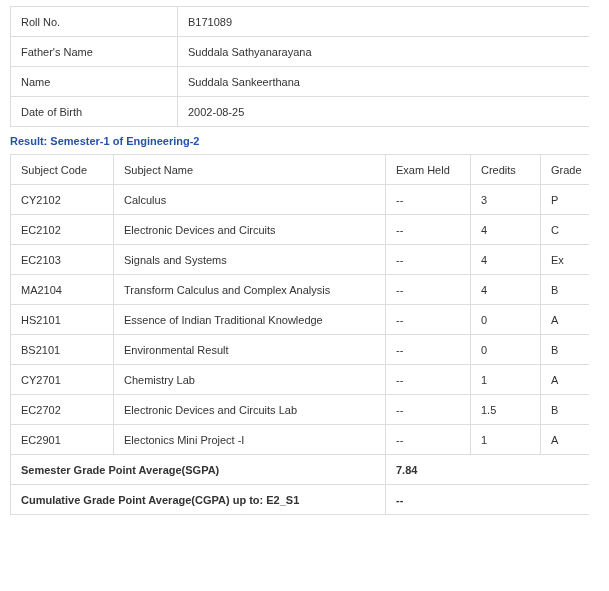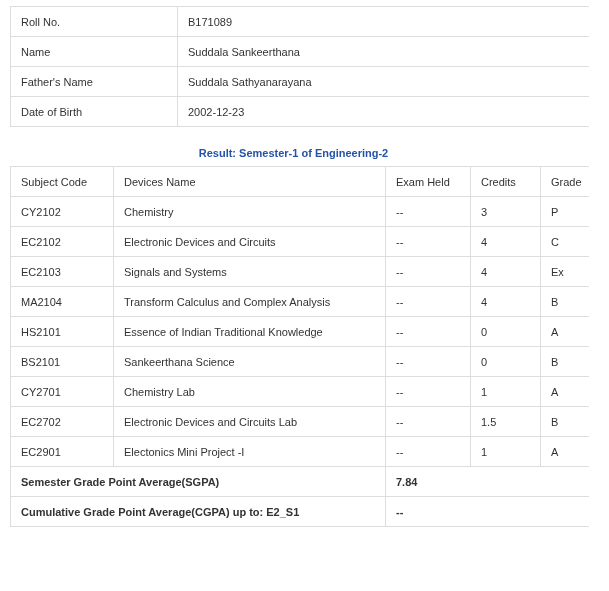--- a/index.html
+++ b/index.html
@@ -31,81 +31,80 @@
     text-align: left;
     vertical-align: middle;
     font-size: 11px;
     font-weight: normal;
     overflow: hidden;
     white-space: nowrap;
   }
   th { font-weight: normal; }
   .bold-row td { font-weight: bold; }
   .result-heading {
-    text-align: center;
+    text-align: left;
     font-weight: bold;
     color: #2353a8;
     padding: 8px 0 7px 0;
     font-size: 11px;
-    margin-top: 12px;
   }
 </style>
 </head>
 <body>
 
 <div class="page">
 
   <table>
     <colgroup>
         <col style="width:167px">
         <col style="width:420px">
       </colgroup>
     <tbody>
       <tr>
         <td>Roll No.</td>
         <td>B171089</td>
       </tr>
       <tr>
+        <td>Father's Name</td>
+        <td>Suddala Sathyanarayana</td>
+      </tr>
+      <tr>
         <td>Name</td>
         <td>Suddala Sankeerthana</td>
       </tr>
       <tr>
-        <td>Father's Name</td>
-        <td>Suddala Sathyanarayana</td>
-      </tr>
-      <tr>
         <td>Date of Birth</td>
-        <td>2002-12-23</td>
+        <td>2002-08-25</td>
       </tr>
     </tbody>
   </table>
 
   <div class="result-heading">Result: Semester-1 of Engineering-2</div>
 
   <table>
     <colgroup>
       <col style="width:103px">
         <col style="width:272px">
         <col style="width:85px">
         <col style="width:70px">
         <col style="width:57px">
     </colgroup>
     <thead>
       <tr>
         <th>Subject Code</th>
-        <th>Devices Name</th>
+        <th>Subject Name</th>
         <th>Exam Held</th>
         <th>Credits</th>
         <th>Grade</th>
       </tr>
     </thead>
     <tbody>
       <tr>
         <td>CY2102</td>
-        <td>Chemistry</td>
+        <td>Calculus</td>
         <td>--</td>
         <td>3</td>
         <td>P</td>
       </tr>
       <tr>
         <td>EC2102</td>
         <td>Electronic Devices and Circuits</td>
         <td>--</td>
         <td>4</td>
         <td>C</td>
@@ -126,21 +125,21 @@
       </tr>
       <tr>
         <td>HS2101</td>
         <td>Essence of Indian Traditional Knowledge</td>
         <td>--</td>
         <td>0</td>
         <td>A</td>
       </tr>
       <tr>
         <td>BS2101</td>
-        <td>Sankeerthana Science</td>
+        <td>Environmental Result</td>
         <td>--</td>
         <td>0</td>
         <td>B</td>
       </tr>
       <tr>
         <td>CY2701</td>
         <td>Chemistry Lab</td>
         <td>--</td>
         <td>1</td>
         <td>A</td>

